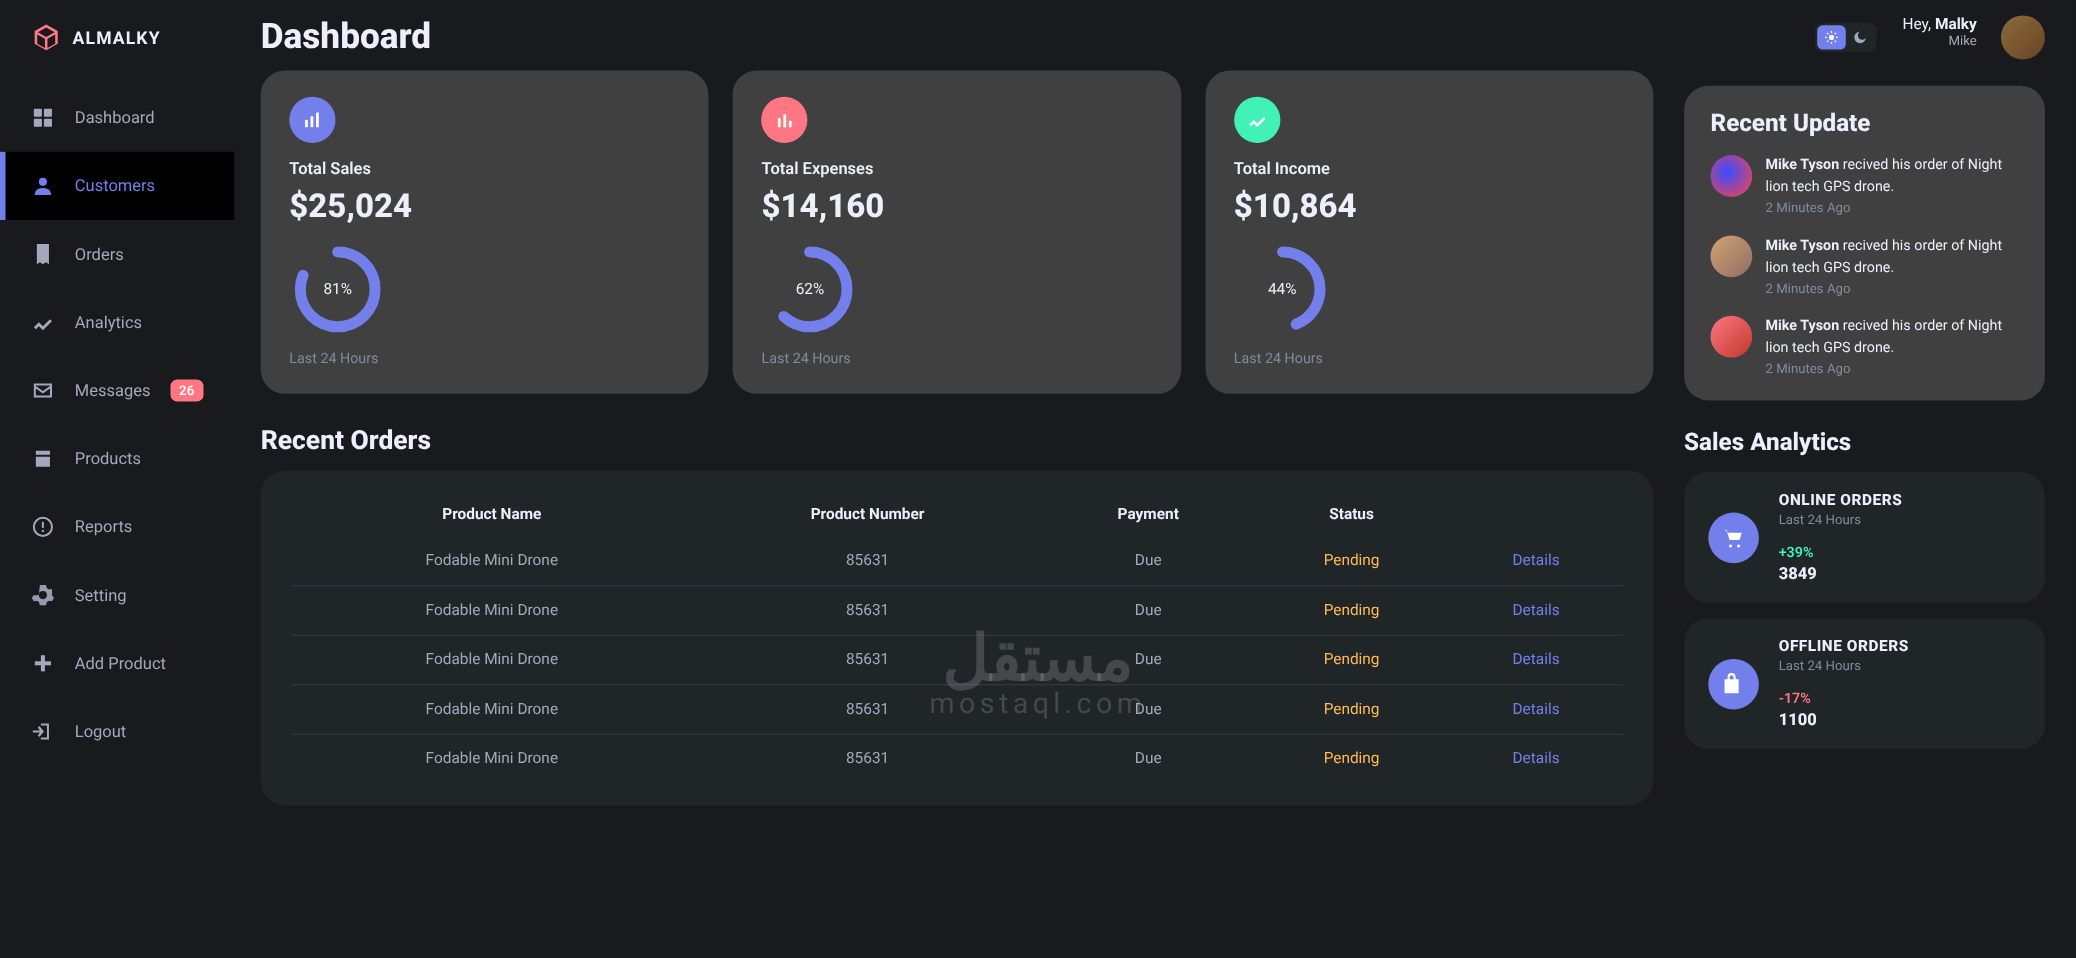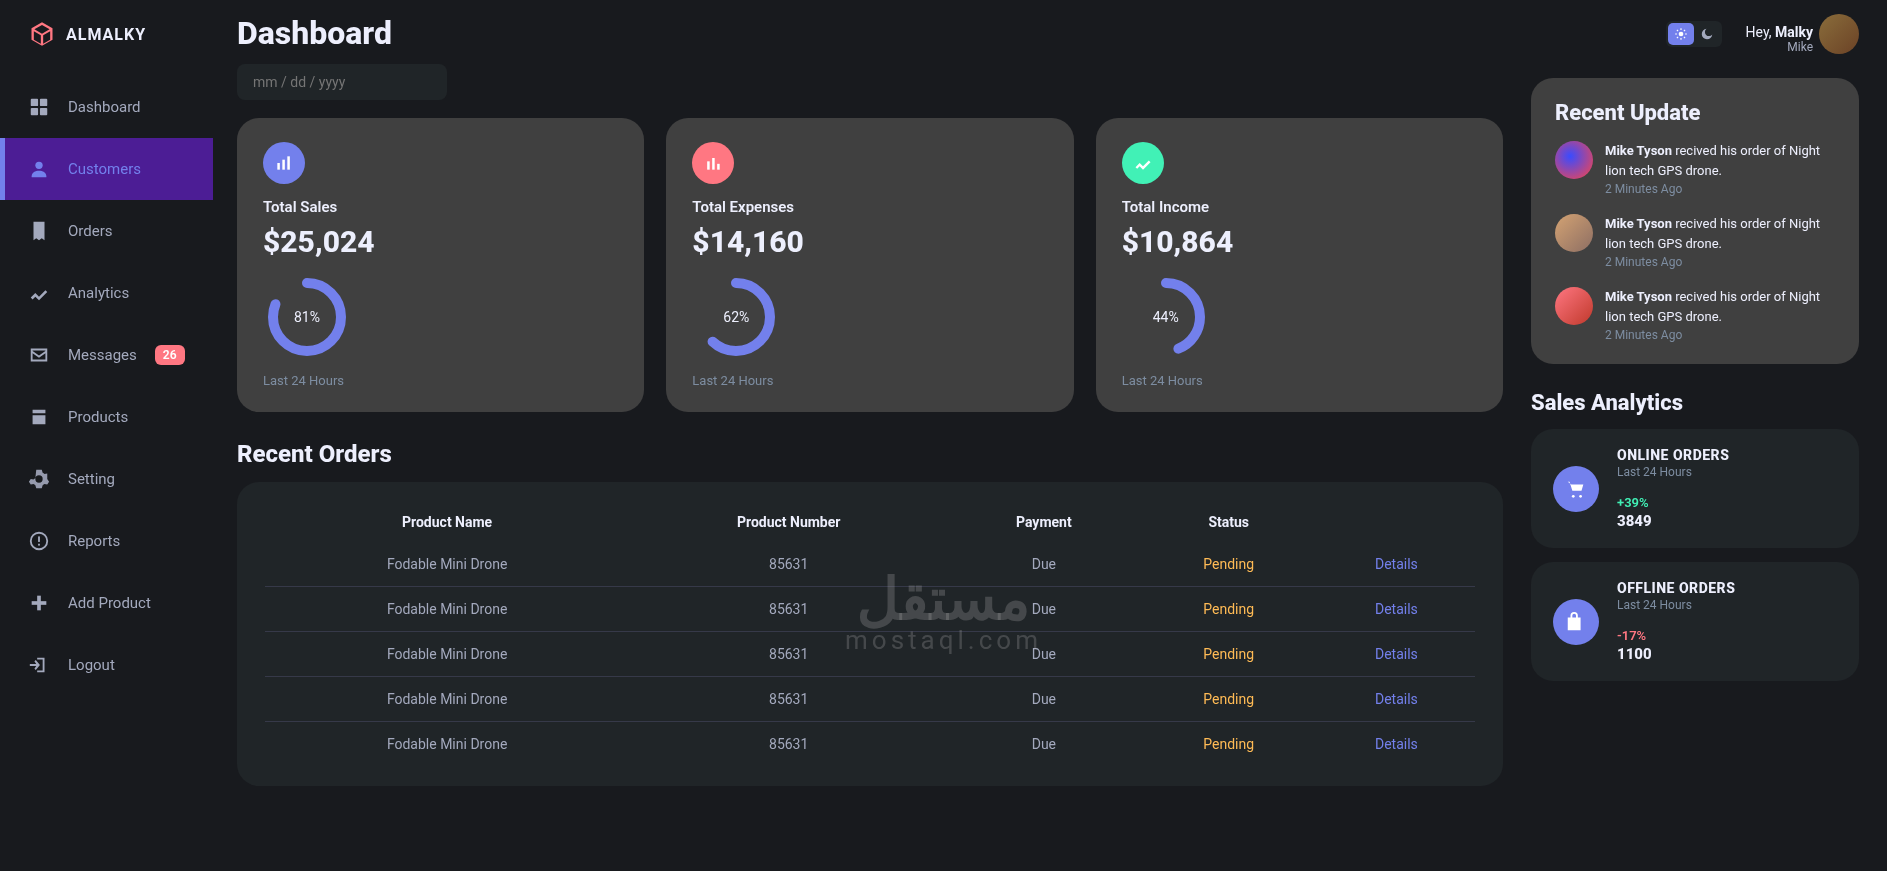--- a/index.html
+++ b/index.html
@@ -17,21 +17,21 @@
 
 .sidebar { background: #181a1e; padding-top: 12px; }
 .logo { display: flex; align-items: center; gap: 10px; padding: 8px 28px 28px; }
 .logo-icon { width: 28px; height: 28px; }
 .logo-text { font-size: 16px; font-weight: 700; letter-spacing: 1px; }
 .nav-item {
   display: flex; align-items: center; gap: 18px;
   padding: 20px 28px; color: #a3a9bd; cursor: pointer; position: relative;
 }
 .nav-item.active {
-  background: #4c1d95; color: #7380ec; align-items: center;
+  background: #000000; color: #7380ec; align-items: center;
 }
 .nav-item.active::before {
   content: ""; position: absolute; left: 0; top: 0; bottom: 0; width: 5px; background: #7380ec;
 }
 .nav-item .icon { width: 22px; height: 22px; display: flex; align-items: center; justify-content: center; }
 .nav-item .label { font-size: 15px; }
 .badge {
   background: #ff7782; color: #fff; font-size: 12px; padding: 3px 8px; border-radius: 6px; font-weight: 600;
 }
 
@@ -79,21 +79,21 @@
 
 
 .right { padding: 14px 28px 0 4px; overflow-y: auto; }
 .topbar { display: flex; align-items: center; justify-content: flex-end; gap: 24px; margin-bottom: 24px; }
 .theme-toggle {
   background: #202528; width: 56px; height: 26px; border-radius: 6px;
   display: flex; align-items: center; cursor: pointer; padding: 2px;
 }
 .theme-toggle .half { flex: 1; height: 100%; display: flex; align-items: center; justify-content: center; border-radius: 5px; }
 .theme-toggle .half.active { background: #7380ec; }
-.profile { display: flex; align-items: flex-end; gap: 6px; }
+.profile { display: flex; align-items: flex-start; gap: 22px; }
 .profile-info { text-align: right; }
 .profile-name { font-size: 14px; }
 .profile-role { font-size: 12px; color: #a3a9bd; }
 .avatar {
   width: 40px; height: 40px; border-radius: 50%;
   background: linear-gradient(135deg,#8a6d3b,#6b4226); flex-shrink:0;
 }
 
 .updates-card { background: #404040; border-radius: 22px; padding: 22px 24px; margin-bottom: 26px; }
 .updates-title { font-size: 22px; font-weight: 800; margin-bottom: 16px; }
@@ -195,57 +195,56 @@
       <span class="icon">
           <svg viewBox="0 0 24 24" width="22" height="22" fill="#a3a9bd">
             <path d="M5 4h14v4H5V4zm0 6h14v10H5V10zm4 3h6v2H9v-2z"></path>
           </svg>
         </span>
       <span class="label">Products</span>
     </div>
     <div class="nav-item">
       <span class="icon">
           <svg viewBox="0 0 24 24" width="22" height="22" fill="#a3a9bd">
-            <path d="M12 8a4 4 0 100 8 4 4 0 000-8zm9 4l2 3-2 3-3-.5a8 8 0 01-2 1.2L15 22h-6l-1-3.3a8 8 0 01-2-1.2L3 18l-2-3 2-3 3 .5a8 8 0 012-1.2L9 2h6l1 3.3a8 8 0 012 1.2l3-.5z" opacity=".9"></path>
-          </svg>
-        </span>
-      <span class="label">Setting</span>
-    </div>
-    <div class="nav-item">
-      <span class="icon">
-          <svg viewBox="0 0 24 24" width="22" height="22" fill="#a3a9bd">
             <circle cx="12" cy="12" r="9" stroke="#a3a9bd" stroke-width="2" fill="none"></circle>
             <rect x="11" y="7" width="2" height="6"></rect>
             <rect x="11" y="15" width="2" height="2"></rect>
           </svg>
         </span>
       <span class="label">Reports</span>
     </div>
     <div class="nav-item">
       <span class="icon">
           <svg viewBox="0 0 24 24" width="22" height="22" fill="#a3a9bd">
+            <path d="M12 8a4 4 0 100 8 4 4 0 000-8zm9 4l2 3-2 3-3-.5a8 8 0 01-2 1.2L15 22h-6l-1-3.3a8 8 0 01-2-1.2L3 18l-2-3 2-3 3 .5a8 8 0 012-1.2L9 2h6l1 3.3a8 8 0 012 1.2l3-.5z" opacity=".9"></path>
+          </svg>
+        </span>
+      <span class="label">Setting</span>
+    </div>
+    <div class="nav-item">
+      <span class="icon">
+          <svg viewBox="0 0 24 24" width="22" height="22" fill="#a3a9bd">
             <rect x="10" y="4" width="4" height="16"></rect>
             <rect x="4" y="10" width="16" height="4"></rect>
           </svg>
         </span>
       <span class="label">Add Product</span>
     </div>
     <div class="nav-item">
       <span class="icon">
           <svg viewBox="0 0 24 24" width="22" height="22" fill="#a3a9bd">
             <path d="M10 4h8v16h-8v-2h6V6h-6V4zm-1 7H2v2h7l-2 3 1.5 1.5L13 12 8.5 6.5 7 8l2 3z"></path>
           </svg>
         </span>
       <span class="label">Logout</span>
     </div>
   </aside>
 
   <main class="main">
     <h1 class="page-title">Dashboard</h1>
-    <input class="date-input" placeholder="mm / dd / yyyy" style="">
 
     <div class="insights" id="insights">
     <div class="card">
       <div class="card-icon blue">
             <svg width="20" height="20" viewBox="0 0 24 24" fill="#fff">
               <rect x="4" y="12" width="3" height="8"></rect>
               <rect x="10" y="8" width="3" height="12"></rect>
               <rect x="16" y="4" width="3" height="16"></rect>
             </svg>
           </div>

